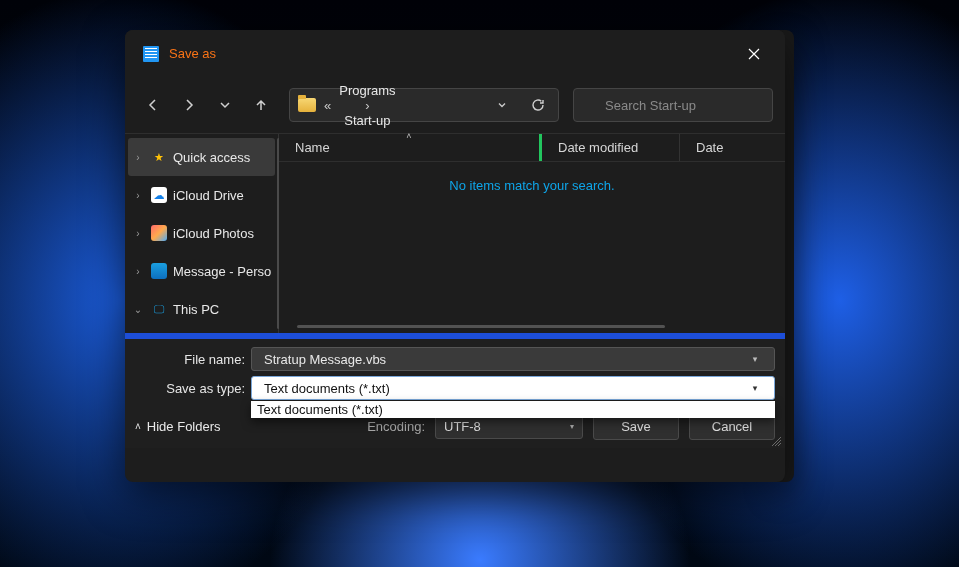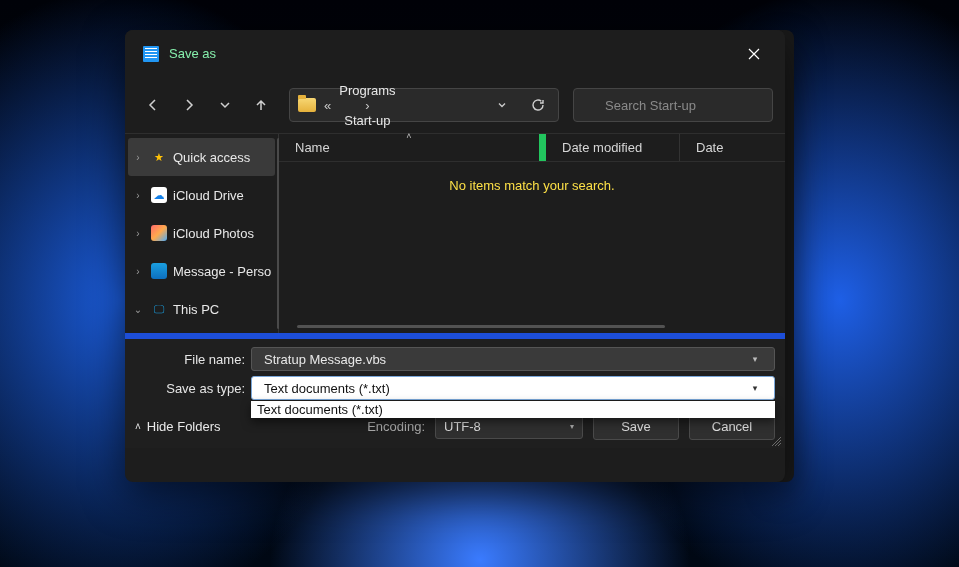--- a/index.html
+++ b/index.html
@@ -40,21 +40,21 @@
     width: 16px; height: 16px;
     background: #2196f3;
     border-radius: 1px;
     margin-right: 10px;
     position: relative;
   }
   .titlebar .appicon::before {
     content:""; position:absolute; inset:2px;
     background: repeating-linear-gradient(#fff,#fff 1px, #2196f3 1px, #2196f3 3px);
   }
-  .titlebar .title { color:#86efac; }
+  .titlebar .title { color:#f97316; }
   .titlebar .spacer { flex:1; }
   .titlebar .close {
     width: 46px; height:30px; display:flex; align-items:center; justify-content:center;
     border-radius:4px; cursor:pointer;
   }
   .titlebar .close svg { width:12px; height:12px; stroke:#fff; stroke-width:1.2; }
 
   .navrow {
     height: 56px;
     display:flex; align-items:center;
@@ -145,26 +145,26 @@
     flex:1; position:relative;
     background:#1d1d1d;
   }
   .colheaders {
     display:flex; height:28px; align-items:center;
     color:#d6d6d6; font-size:13px;
     border-bottom:1px solid #2e2e2e;
   }
   .col { padding:0 16px; height:100%; display:flex; align-items:center; }
   .col.name { width:260px; position:relative; }
-  .col.date { width:140px; border-left:7px solid #22c55e; }
+  .col.date { width:140px; border-left:3px solid #22c55e; }
   .col.type { flex:1; border-left:1px solid #333; }
   .sort-ind { position:absolute; top:-3px; left:50%; transform:translateX(-50%); font-size:9px; color:#bbb; }
   .empty-msg {
     position:absolute; left:0; right:0; top:44px;
-    text-align:center; color:#fde047; font-size:13px;
+    text-align:center; color:#0ea5e9; font-size:13px;
   }
   .hscroll {
     position:absolute; left:18px; right:120px; bottom:5px;
     height:3px; background:#525252; border-radius:2px;
   }
 
   .bottom {
     padding: 8px 10px 8px 10px;
     background:#1f1f1f;
     border-top:6px solid #1d4ed8;

